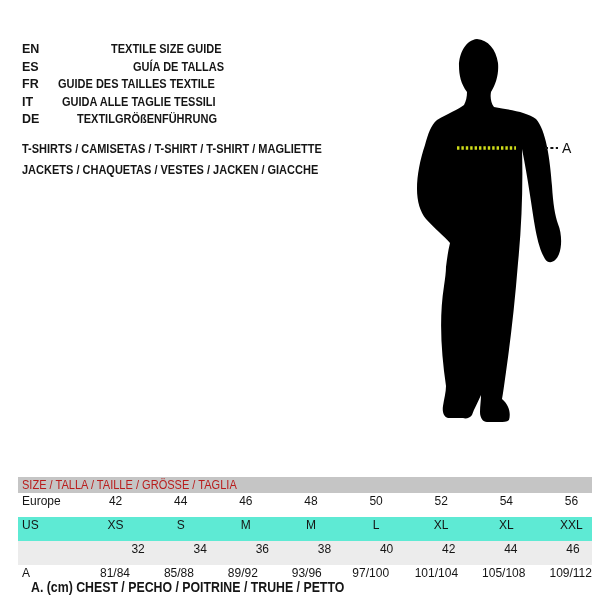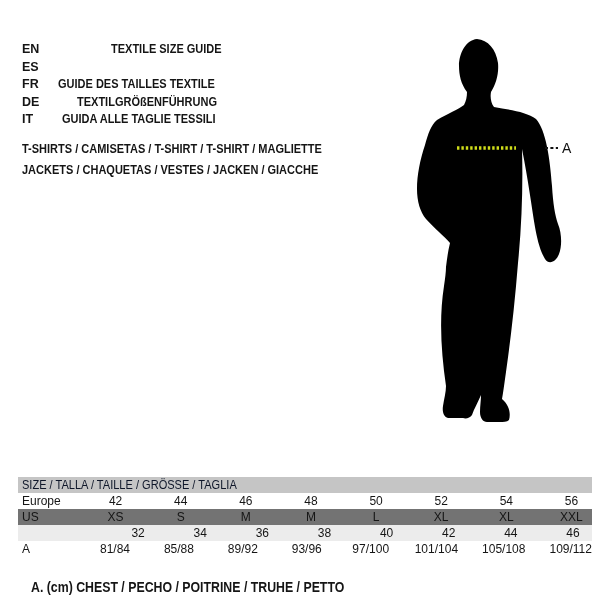--- a/index.html
+++ b/index.html
@@ -21,52 +21,53 @@
   .cat-line{height:21px;line-height:21px;}
 
   
   .figure-svg{position:absolute;left:0;top:0;width:600px;height:600px;}
 
   
   .section-title{position:absolute;left:22px;top:417px;font-size:12.5px;font-weight:bold;height:16px;line-height:16px;}
 
   
   .size-table{position:absolute;left:18px;top:446px;width:574px;font-size:12px;}
-  .t-head{height:16px;line-height:16px;padding-left:4px;color:#0f172a;}
-  .t-row{display:flex;height:16px;line-height:16px;gap:24px;}
+  .t-head{height:16px;line-height:16px;padding-left:4px;color:#b91c1c;}
+  .t-row{display:flex;height:24px;line-height:16px;gap:24px;}
   .t-lbl{flex:0 0 49px;width:49px;padding-left:4px;text-align:left;}
   .t-val{flex:1;text-align:center;}
 
   
   .footnote{position:absolute;left:31px;top:548px;font-size:14px;font-weight:bold;height:16px;line-height:16px;}
 </style>
 </head>
 <body>
 
 <div id="canvas">
 
   <div class="lang-block">
     <div class="lang-row">
       <span class="lang-code">EN</span>
       <span class="lang-label"><span class="cond">TEXTILE SIZE GUIDE</span></span>
     </div>
     <div class="lang-row">
       <span class="lang-code">ES</span>
+      <span class="lang-label"><span class="cond">GUÍA DE TALLAS</span></span>
     </div>
     <div class="lang-row">
       <span class="lang-code">FR</span>
       <span class="lang-label"><span class="cond">GUIDE DES TAILLES TEXTILE</span></span>
     </div>
     <div class="lang-row">
+      <span class="lang-code">IT</span>
+      <span class="lang-label"><span class="cond">GUIDA ALLE TAGLIE TESSILI</span></span>
+    </div>
+    <div class="lang-row">
       <span class="lang-code">DE</span>
       <span class="lang-label"><span class="cond">TEXTILGRÖßENFÜHRUNG</span></span>
-    </div>
-    <div class="lang-row">
-      <span class="lang-code">IT</span>
-      <span class="lang-label"><span class="cond">GUIDA ALLE TAGLIE TESSILI</span></span>
     </div>
   </div>
 
   <div class="cat-block">
     <div class="cat-line"><span class="cond">T-SHIRTS / CAMISETAS / T-SHIRT / T-SHIRT / MAGLIETTE</span></div>
     <div class="cat-line"><span class="cond">JACKETS / CHAQUETAS / VESTES / JACKEN / GIACCHE</span></div>
   </div>
 
   <svg class="figure-svg" viewBox="0 0 600 600" aria-hidden="true">
     <path d="M 477 8
@@ -118,21 +119,21 @@
       <span class="t-lbl">Europe</span>
       <span class="t-val">42</span>
       <span class="t-val">44</span>
       <span class="t-val">46</span>
       <span class="t-val">48</span>
       <span class="t-val">50</span>
       <span class="t-val">52</span>
       <span class="t-val">54</span>
       <span class="t-val">56</span>
     </div>
-    <div class="t-row" style="background:#737373;">
+    <div class="t-row" style="background:#5eead4;">
       <span class="t-lbl">US</span>
       <span class="t-val">XS</span>
       <span class="t-val">S</span>
       <span class="t-val">M</span>
       <span class="t-val">M</span>
       <span class="t-val">L</span>
       <span class="t-val">XL</span>
       <span class="t-val">XL</span>
       <span class="t-val">XXL</span>
     </div>

